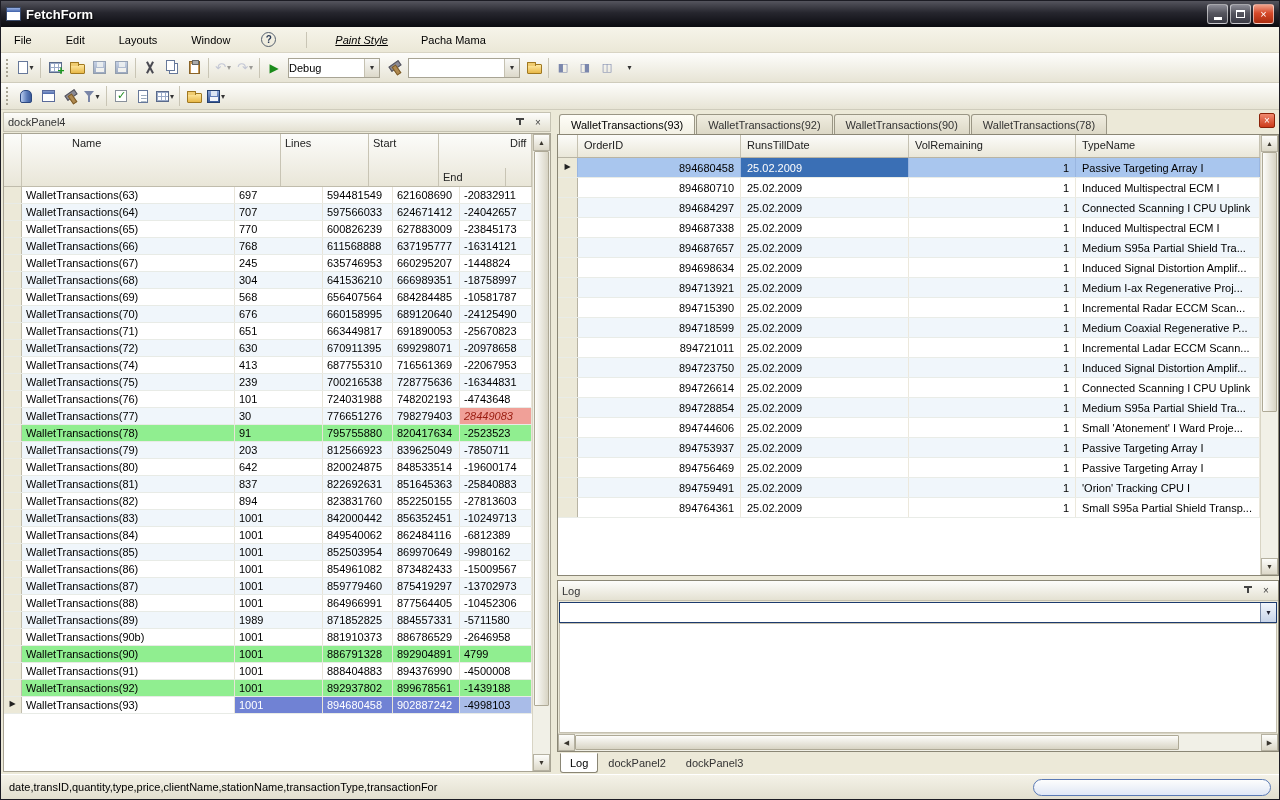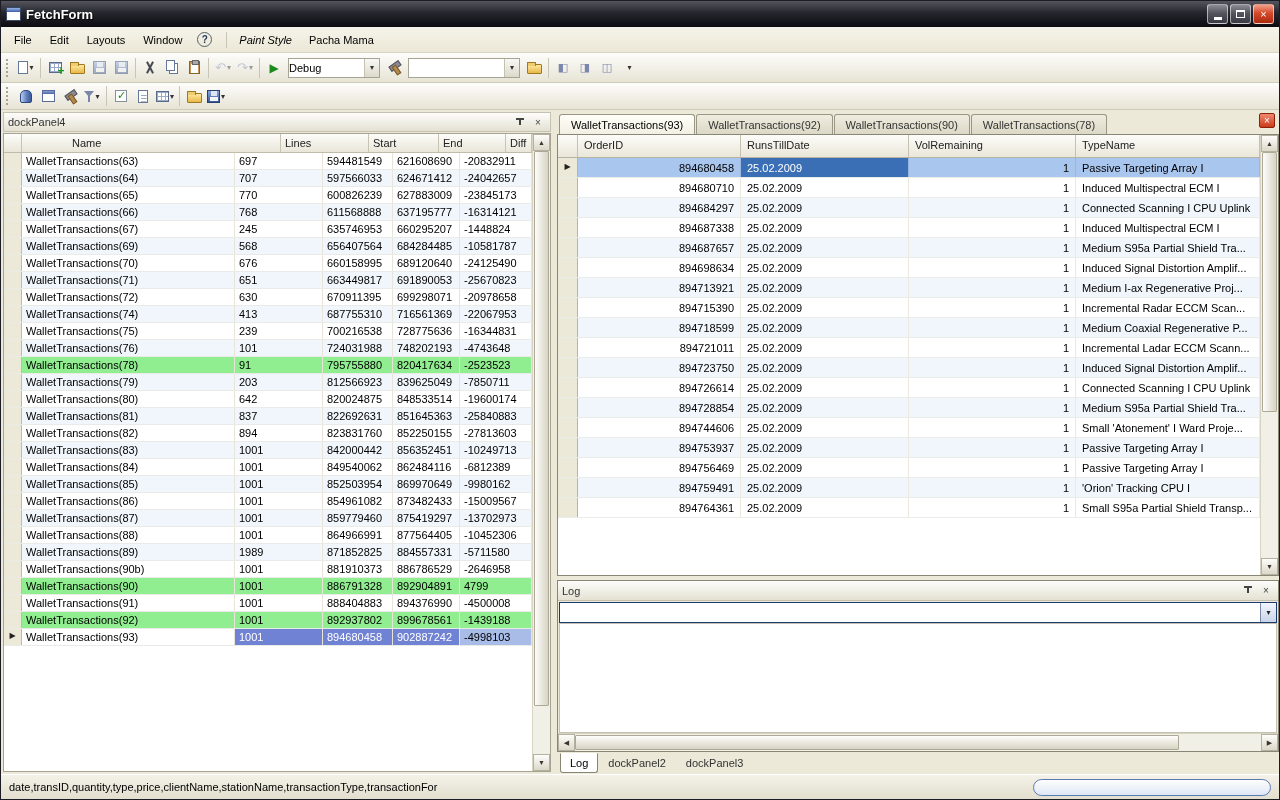--- a/index.html
+++ b/index.html
@@ -16,26 +16,26 @@
   .title-text { flex:1; font-weight:bold; font-size:13px; text-shadow:1px 1px 1px #000; }
   .tb-btn { width:21px; height:20px; margin-left:2px; border:1px solid rgba(255,255,255,.55); border-radius:3px;
             display:flex; align-items:center; justify-content:center; color:#fff; font-size:11px;
             background:linear-gradient(#8d8d97,#55555e 45%,#3a3a44); }
   .tb-btn.close { background:linear-gradient(#f0a089,#d6492a 45%,#aa2c0e); }
   .glyph-min { width:8px; height:3px; background:#fff; margin-top:9px; }
   .glyph-max { width:9px; height:8px; border:1px solid #fff; border-top-width:2px; }
 
   
   .menubar { flex:0 0 26px; display:flex; align-items:center; padding:0 4px;
-             background:linear-gradient(#f6f4ea,#ebe8d7); border-bottom:1px solid #d8d4c4; }
+             background:linear-gradient(#f6f4ea,#ebe8d7); border-bottom:1px solid #d8d4c4;gap:16px; }
   .menu-item { padding:5px 9px; cursor:default; }
   .help-icon { width:15px; height:15px; border-radius:50%; border:1px solid #55606e; margin:0 10px 0 6px;
                display:flex; align-items:center; justify-content:center; font-weight:bold; font-size:10px; color:#2a3a56; }
   .msep { width:1px; height:16px; background:#c9c5b5; margin:0 4px; }
-  .paint-style { font-style:italic; padding:5px 8px; }
+  .paint-style { font-style:italic; text-decoration:underline; padding:5px 8px; }
 
   
   .toolbar { display:flex; align-items:center; padding:0 3px;
              background:linear-gradient(#fdfdfb,#e7e4d5); border-bottom:1px solid #cfccbc; }
   .toolbar.row1 { flex:0 0 30px; }
   .toolbar.row2 { flex:0 0 27px; }
   .grip { width:4px; height:18px; border-left:2px dotted #a8a494; margin:0 5px 0 2px; }
   .sep  { width:1px; height:20px; background:#c9c5b5; margin:0 3px; }
   .tbtn { height:22px; min-width:22px; display:flex; align-items:center; justify-content:center;
           border-radius:2px; padding:0 2px; position:relative; }
@@ -108,21 +108,21 @@
   .c-ind  { flex:0 0 18px; padding:2px 1px; background:#ece9d8; border-right:1px solid #c0bcac; font-size:8px; text-align:center; color:#222; }
   .c-name { flex:0 0 213px; }
   .c-lines{ flex:0 0 88px; }
   .c-start{ flex:0 0 70px; }
   .c-end  { flex:0 0 67px; }
   .c-diff { flex:1; }
   .hc-ind  { flex:0 0 18px; border-right:1px solid #c0bcac; }
   .hc-name { flex:0 0 213px;margin-left:46px; }
   .hc-lines{ flex:0 0 88px; }
   .hc-start{ flex:0 0 70px; }
-  .hc-end  { flex:0 0 67px; }
+  .hc-end  { flex:0 0 67px;margin-top:34px; }
   .hc-diff { flex:1; }
   .lrow.green .c:not(.c-ind) { background:#90ee90; }
   .c-diff.red { background:#f0a098; color:#9a1c10; font-style:italic; }
   .lrow.sel .c-lines,.lrow.sel .c-start,.lrow.sel .c-end { background:#7082d4; color:#fff; }
   .lrow.sel .c-diff { background:#a9bce8; }
 
   
   .vscroll { flex:0 0 17px; background:#f1f0e7; border-left:1px solid #d8d4c4; display:flex; flex-direction:column; }
   .hscroll { flex:0 0 17px; background:#f1f0e7; border-top:1px solid #d8d4c4; display:flex; }
   .sc-btn { flex:0 0 17px; width:17px; height:17px; background:linear-gradient(#fdfdfb,#dcd8c8); border:1px solid #b5b1a1;
@@ -380,20 +380,28 @@
               <div class="lrow">
                 <div class="c c-ind"></div>
                 <div class="c c-name">WalletTransactions(67)</div>
                 <div class="c c-lines">245</div>
                 <div class="c c-start">635746953</div>
                 <div class="c c-end">660295207</div>
                 <div class="c c-diff">-1448824</div>
               </div>
               <div class="lrow">
                 <div class="c c-ind"></div>
+                <div class="c c-name">WalletTransactions(68)</div>
+                <div class="c c-lines">304</div>
+                <div class="c c-start">641536210</div>
+                <div class="c c-end">666989351</div>
+                <div class="c c-diff">-18758997</div>
+              </div>
+              <div class="lrow">
+                <div class="c c-ind"></div>
                 <div class="c c-name">WalletTransactions(69)</div>
                 <div class="c c-lines">568</div>
                 <div class="c c-start">656407564</div>
                 <div class="c c-end">684284485</div>
                 <div class="c c-diff">-10581787</div>
               </div>
               <div class="lrow">
                 <div class="c c-ind"></div>
                 <div class="c c-name">WalletTransactions(70)</div>
                 <div class="c c-lines">676</div>
@@ -433,20 +441,28 @@
                 <div class="c c-end">728775636</div>
                 <div class="c c-diff">-16344831</div>
               </div>
               <div class="lrow">
                 <div class="c c-ind"></div>
                 <div class="c c-name">WalletTransactions(76)</div>
                 <div class="c c-lines">101</div>
                 <div class="c c-start">724031988</div>
                 <div class="c c-end">748202193</div>
                 <div class="c c-diff">-4743648</div>
+              </div>
+              <div class="lrow">
+                <div class="c c-ind"></div>
+                <div class="c c-name">WalletTransactions(77)</div>
+                <div class="c c-lines">30</div>
+                <div class="c c-start">776651276</div>
+                <div class="c c-end">798279403</div>
+                <div class="c c-diff red">28449083</div>
               </div>
               <div class="lrow green">
                 <div class="c c-ind"></div>
                 <div class="c c-name">WalletTransactions(78)</div>
                 <div class="c c-lines">91</div>
                 <div class="c c-start">795755880</div>
                 <div class="c c-end">820417634</div>
                 <div class="c c-diff">-2523523</div>
               </div>
               <div class="lrow">

